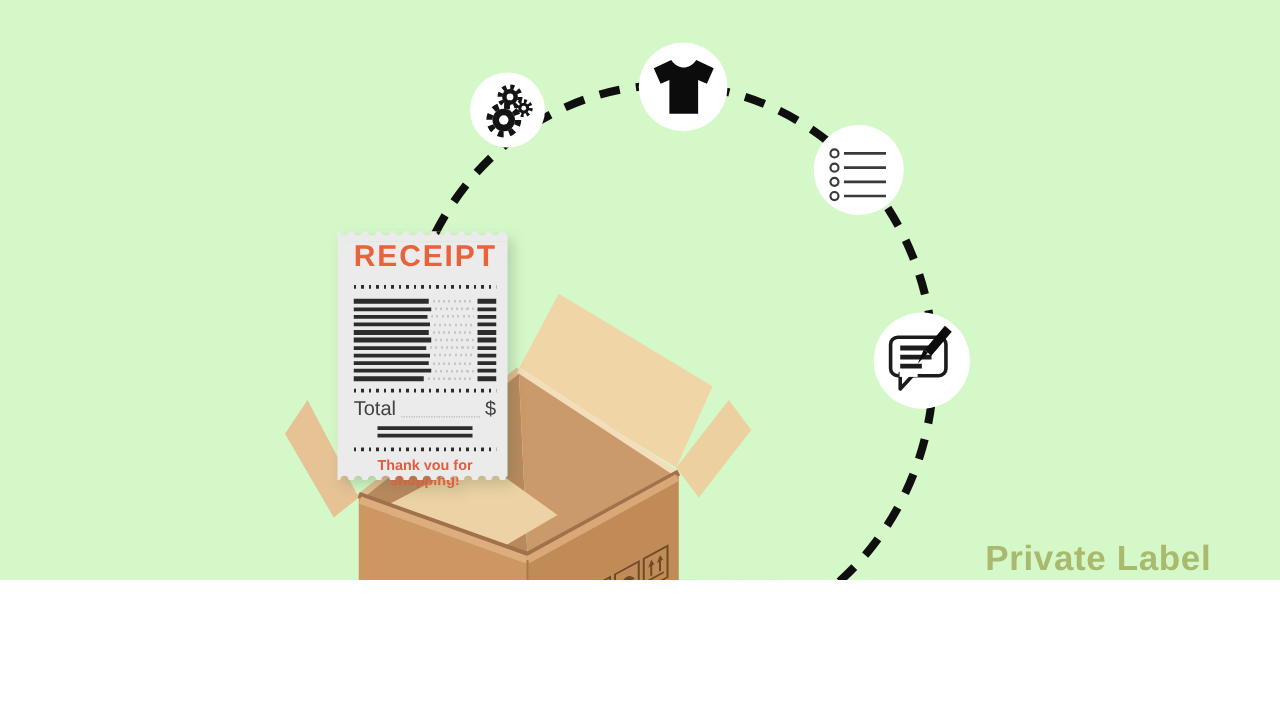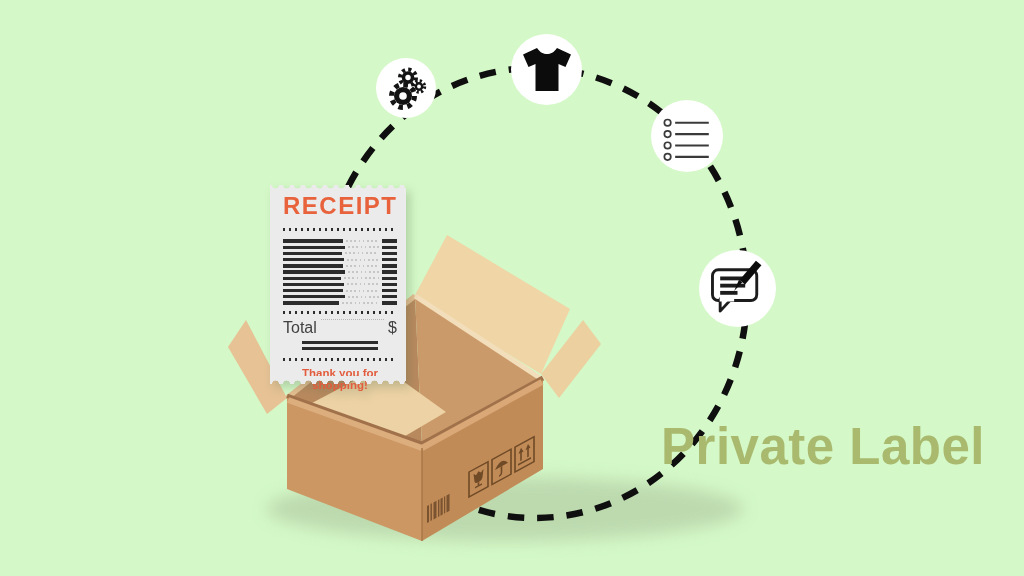--- a/index.html
+++ b/index.html
@@ -1,17 +1,17 @@
 <!DOCTYPE html>
 <html><head>
 <meta charset="utf-8">
 <style>
   html,body{margin:0;padding:0;}
   body{width:1024px;height:576px;overflow:hidden;font-family:"Liberation Sans",sans-serif;}
-  .stage{position:relative;width:1024px;height:576px;background:#d4f8c7;overflow:hidden;}
+  .stage{position:relative;width:1024px;height:464px;background:#d4f8c7;overflow:hidden;}
   .scene{position:absolute;left:0;top:0;z-index:1;}
 
   
   .icon-circle{position:absolute;background:#ffffff;border-radius:50%;display:flex;align-items:center;justify-content:center;z-index:3;}
   .ic-gears{left:376px;top:58px;width:60px;height:60px;}
   .ic-tshirt{left:511px;top:34px;width:71px;height:71px;}
   .ic-list{left:651px;top:100px;width:72px;height:72px;}
   .ic-chat{left:699px;top:250px;width:77px;height:77px;}
 
   
@@ -27,29 +27,29 @@
   .r-title{font-size:24px;font-weight:bold;letter-spacing:1.5px;color:#e8633c;text-align:center;line-height:26px;margin:0 0 0 0;}
   .dots{height:3px;background:repeating-linear-gradient(90deg,#2d2d2d 0 2.2px,rgba(0,0,0,0) 2.2px 6px);}
   .d1{margin-top:9px;}
   .d2{margin-top:5px;}
   .d3{margin-top:8px;}
   .r-items{margin-top:7px;}
   .r-row{display:flex;align-items:center;height:6.2px;}
   .lbar{height:3.4px;background:#2c2c2c;}
   .mdots{flex:1;height:2px;margin:0 3px;background:repeating-linear-gradient(90deg,#c6c6c6 0 1.6px,rgba(0,0,0,0) 1.6px 4.2px);}
   .rbar{width:15px;height:3.4px;background:#2c2c2c;}
-  .r-total{display:flex;align-items:flex-start;margin-top:5px;font-size:16px;color:#414141;line-height:18px;}
+  .r-total{display:flex;align-items:flex-end;margin-top:5px;font-size:16px;color:#414141;line-height:18px;}
   .leader{flex:1;border-bottom:1.6px dotted #b8b8b8;margin:0 4px 3px 4px;}
   .r-sig{margin-top:4px;}
   .sbar{width:76px;height:3px;background:#2d2d2d;margin:0 auto 3px auto;}
   .r-footer{margin-top:6px;font-size:11.5px;font-weight:bold;color:#e25c3d;text-align:center;}
 
   
-  .brand{position:absolute;right:39px;top:422px;z-index:4;text-align:left;
-         font-size:51px;font-weight:bold;line-height:50px;color:#a9ba6e;letter-spacing:0.5px;}
+  .brand{position:absolute;right:55px;top:422px;z-index:4;text-align:left;
+         font-size:28px;font-weight:bold;line-height:50px;color:#a9ba6e;letter-spacing:0.5px;}
 </style>
 </head>
 <body>
 
 <div class="stage">
 
   <svg class="scene" width="1024" height="576" viewBox="0 0 1024 576">
     <defs>
       <filter id="soft" x="-40%" y="-40%" width="180%" height="180%">
         <feGaussianBlur stdDeviation="8"></feGaussianBlur>

